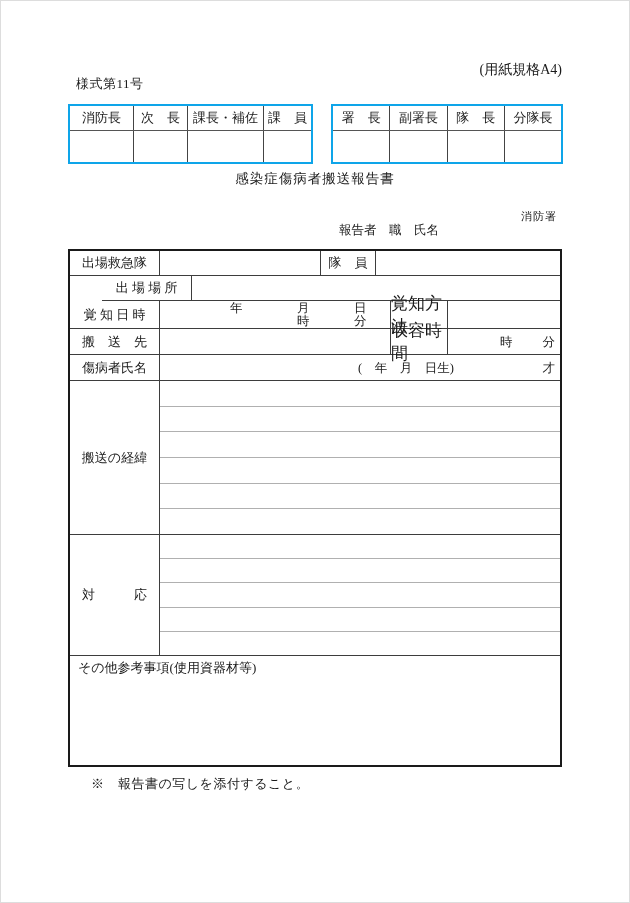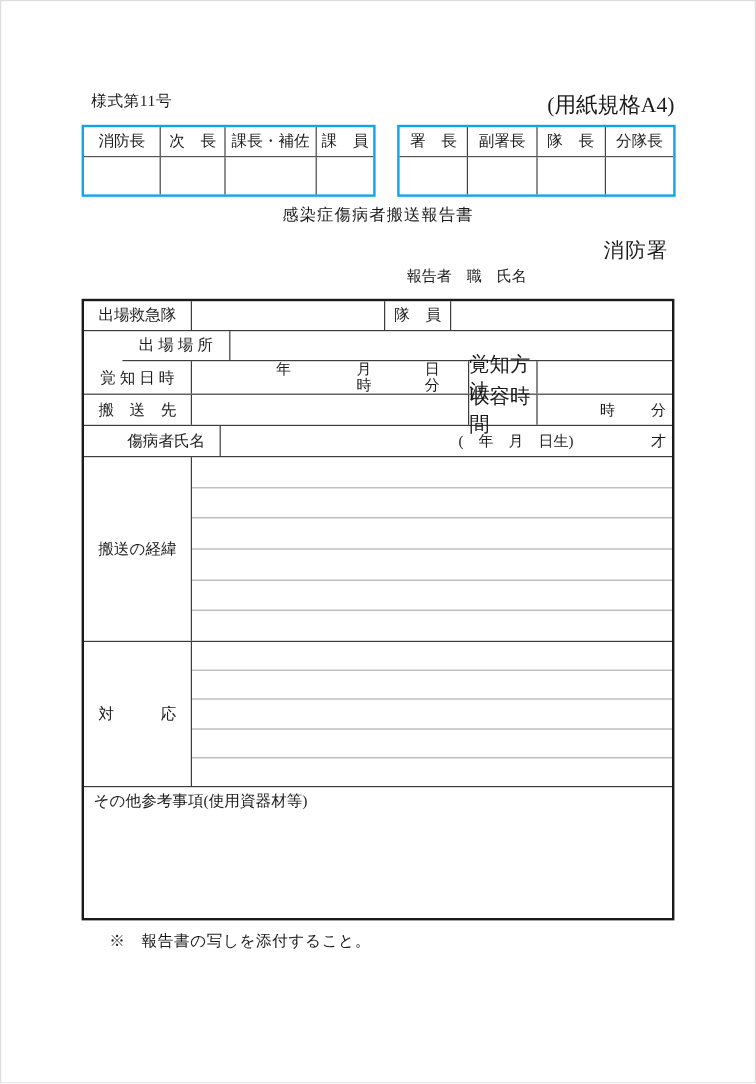--- a/index.html
+++ b/index.html
@@ -1,41 +1,41 @@
 <!DOCTYPE html>
 <html><head>
 <meta charset="utf-8">
 <style>
   html,body{margin:0;padding:0;background:#fff;}
   body{width:630px;height:903px;font-family:"Liberation Serif","DejaVu Serif",serif;color:#1a1a1a;}
   .page{position:relative;width:628px;height:901px;border:1px solid #ddd;background:#fff;overflow:hidden;}
 
   .form-number{position:absolute;left:75px;top:74px;font-size:13px;letter-spacing:.5px;}
-  .paper-spec{position:absolute;right:67px;top:74px;font-size:18px;font-family:Liberation Serif, serif;}
+  .paper-spec{position:absolute;right:67px;top:60px;font-size:14px;font-family:Liberation Serif, serif;}
 
   
   .stamp-table{position:absolute;top:103px;height:60px;border:2px solid #0ea5e9;box-sizing:border-box;display:flex;flex-direction:column;background:#fff;}
   .stamp-table.left{left:67px;width:245px;}
   .stamp-table.right{left:330px;width:232px;}
   .stamp-header{display:flex;height:25px;border-bottom:1px solid #555;box-sizing:border-box;}
   .stamp-body{display:flex;flex:1;}
   .stamp-cell{border-right:1px solid #444;box-sizing:border-box;display:flex;align-items:center;justify-content:center;font-size:13px;white-space:pre;}
   .stamp-cell:last-child{border-right:none;}
   .lw1{width:64px;} .lw2{width:54px;} .lw3{width:76px;} .lw4{flex:1;}
   .rw{flex:1;}
 
   .title{position:absolute;left:0;top:169px;width:100%;text-align:center;font-size:13.5px;letter-spacing:1px;}
-  .station{position:absolute;right:72px;top:196px;font-size:17px;letter-spacing:1px;}
+  .station{position:absolute;right:72px;top:208px;font-size:11px;letter-spacing:1px;}
   .reporter{position:absolute;left:338px;top:221px;font-size:12.5px;white-space:pre;}
 
   
   .mtable{position:absolute;left:67px;top:248px;width:494px;height:518px;border:2px solid #1a1a1a;box-sizing:border-box;display:flex;flex-direction:column;background:#fff;}
   .mrow{display:flex;border-bottom:1px solid #3d3d3d;box-sizing:border-box;position:relative;}
   .mrow.last{border-bottom:none;flex:1;}
-  .r1{height:25px;} .r2{height:25px;margin-left:32px;} .r3{height:28px;} .r4{height:26px;} .r5{height:26px;padding-left:24px;} .r6{height:154px;} .r7{height:121px;}
+  .r1{height:25px;} .r2{height:25px;margin-left:32px;} .r3{height:28px;} .r4{height:26px;} .r5{height:26px;} .r6{height:154px;} .r7{height:121px;}
   .mcell{border-right:1px solid #3d3d3d;box-sizing:border-box;position:relative;}
   .mcell:last-child{border-right:none;}
   .label-cell{width:90px;display:flex;align-items:center;justify-content:center;font-size:13px;white-space:pre;flex:none;}
   .w161{width:161px;flex:none;}
   .w55{width:55px;display:flex;align-items:center;justify-content:center;font-size:13px;white-space:pre;flex:none;}
   .w231{width:231px;flex:none;}
   .w57{width:57px;display:flex;align-items:center;justify-content:center;font-size:17px;flex:none;}
   .grow{flex:1;}
 
   .dt-cell span{position:absolute;font-size:12.5px;line-height:13px;}

